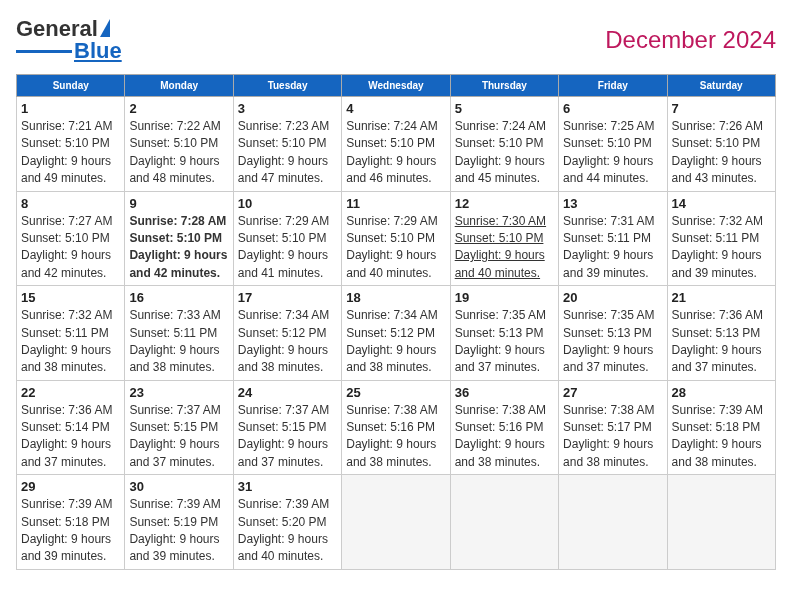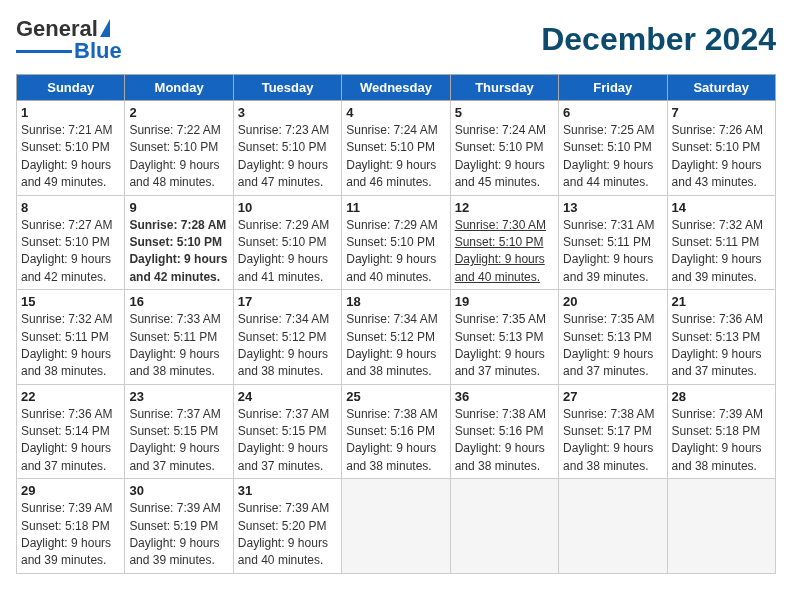--- a/index.html
+++ b/index.html
@@ -23,40 +23,40 @@
     }
     .logo {
       display: flex;
       flex-direction: column;
       align-items: flex-start;
     }
     .title-section {
       text-align: right;
     }
     .month-title {
-      font-size: 32px;
-      font-weight: bold;
-      color: #0c4a6e;
+      font-size: 24px;
+      font-weight: normal;
+      color: #be185d;
       line-height: 1.1;
     }
     .location {
       font-size: 15px;
       color: #555;
     }
     table {
       width: 100%;
       border-collapse: collapse;
       table-layout: fixed;
     }
     th {
       background: #1565c0;
       color: #fff;
       text-align: center;
       padding: 5px 3px;
-      font-size: 13px;
+      font-size: 10px;
       font-weight: bold;
       border: 1px solid #aaa;
     }
     td {
       border: 1px solid #ccc;
       vertical-align: top;
       padding: 4px 4px 3px 4px;
       font-size: 10px;
       color: #333;
       height: 82px;
@@ -83,21 +83,21 @@
 
 <div class="container">
   <div class="header">
     <div class="logo">
       <div style="display:flex; align-items:center; gap:2px;">
         <span style="font-size:22px; font-weight:bold; color:#333;">General</span>
         <span style="display:inline-block; width:0; height:0; border-left:10px solid transparent; border-bottom:18px solid #1565c0; margin-bottom:2px;"></span>
       </div>
       <div style="display:flex; align-items:center; margin-top:-4px;">
         <div style="width:56px; height:3px; background:#1565c0;"></div>
-        <span style="font-size:22px; font-weight:bold; color:#1565c0; margin-left:2px;">Blue</span>
+        <span style="font-size:22px; font-weight:bold; color:#1565c0; margin-left:2px;text-decoration:underline;">Blue</span>
       </div>
     </div>
     <div class="title-section">
       <div class="month-title">December 2024</div>
     </div>
   </div>
 
   <table>
     <thead>
       <tr id="header-row">

